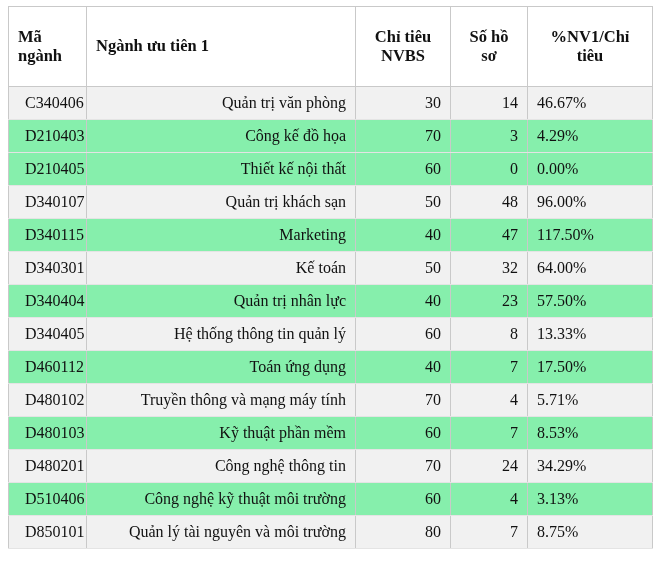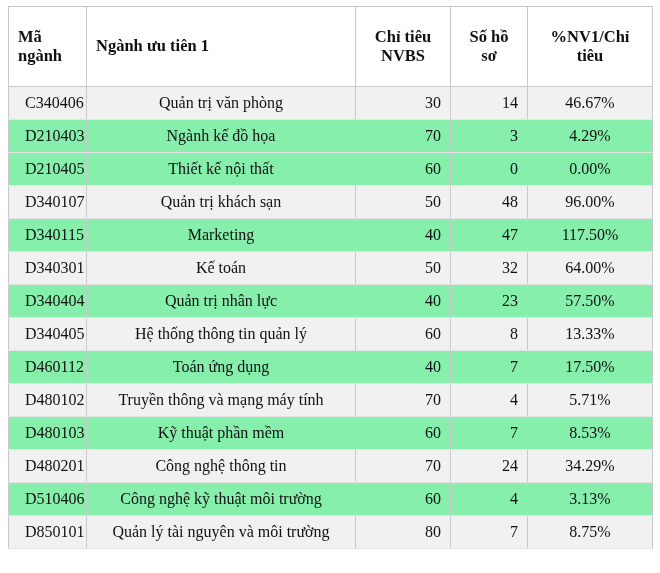--- a/index.html
+++ b/index.html
@@ -55,23 +55,23 @@
     padding: 5px 9px 6px 9px;
     height: 21px;
     vertical-align: middle;
     white-space: nowrap;
     overflow: hidden;
   }
   tbody tr.row-odd td { background: #f1f1f1; }
   tbody tr.row-even td { background: #86efac; }
 
   td.cell-code  { text-align: left; padding-left: 16px; }
-  td.cell-major { text-align: center; }
+  td.cell-major { text-align: right; }
   td.cell-num   { text-align: right; }
-  td.cell-pct   { text-align: center; margin-top: 40px; }
+  td.cell-pct   { text-align: left; margin-top: 40px; }
 </style>
 </head>
 <body>
 
 <div class="sheet">
   <table class="data-table">
     <colgroup>
       <col class="c-code">
       <col class="c-major">
       <col class="c-quota">
@@ -96,21 +96,21 @@
     <tbody id="table-body">
         <tr class="row-odd">
           <td class="cell-code">C340406</td>
           <td class="cell-major">Quản trị văn phòng</td>
           <td class="cell-num">30</td>
           <td class="cell-num">14</td>
           <td class="cell-pct">46.67%</td>
         </tr>
         <tr class="row-even">
           <td class="cell-code">D210403</td>
-          <td class="cell-major">Ngành kế đồ họa</td>
+          <td class="cell-major">Công kế đồ họa</td>
           <td class="cell-num">70</td>
           <td class="cell-num">3</td>
           <td class="cell-pct">4.29%</td>
         </tr>
         <tr class="row-even">
           <td class="cell-code">D210405</td>
           <td class="cell-major">Thiết kế nội thất</td>
           <td class="cell-num">60</td>
           <td class="cell-num">0</td>
           <td class="cell-pct">0.00%</td>

